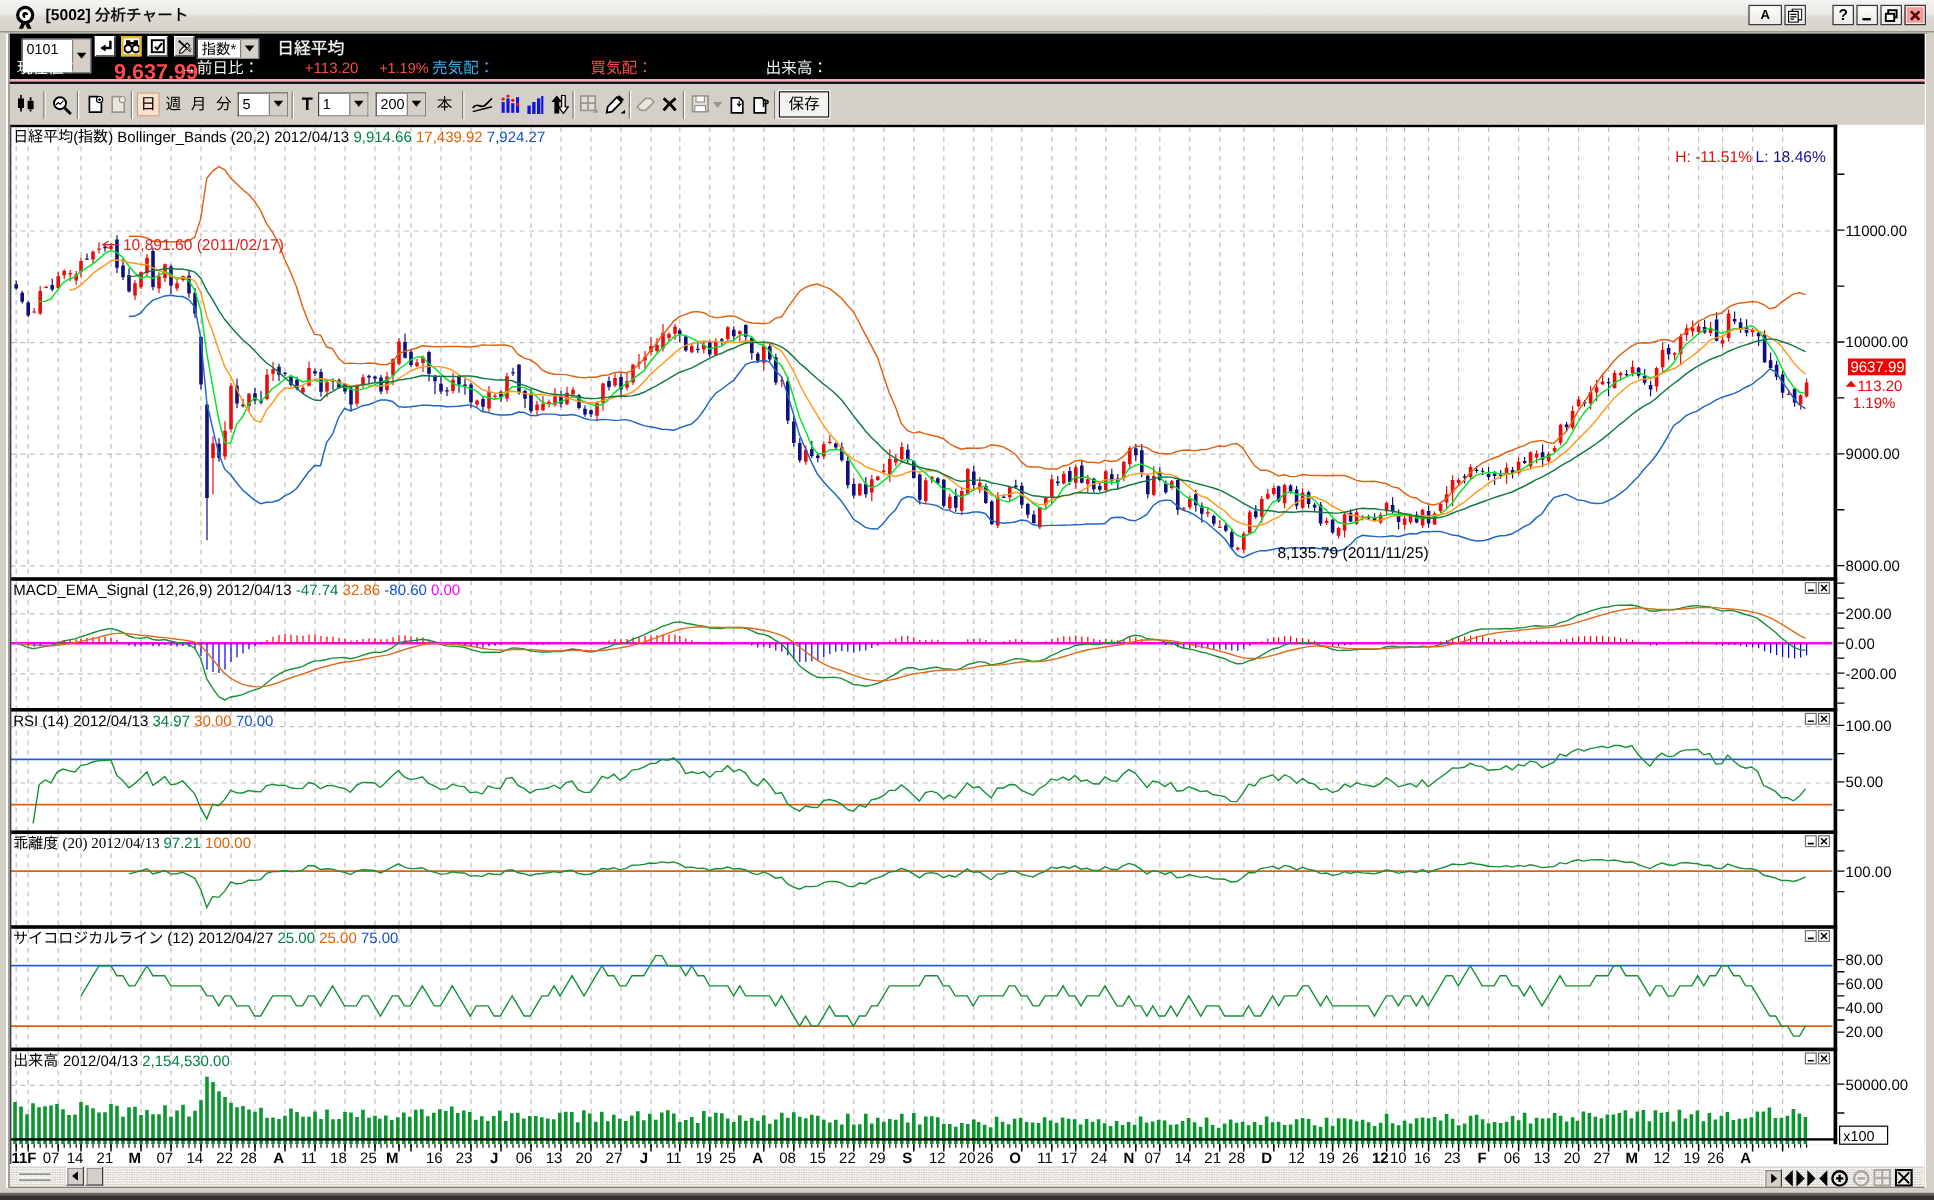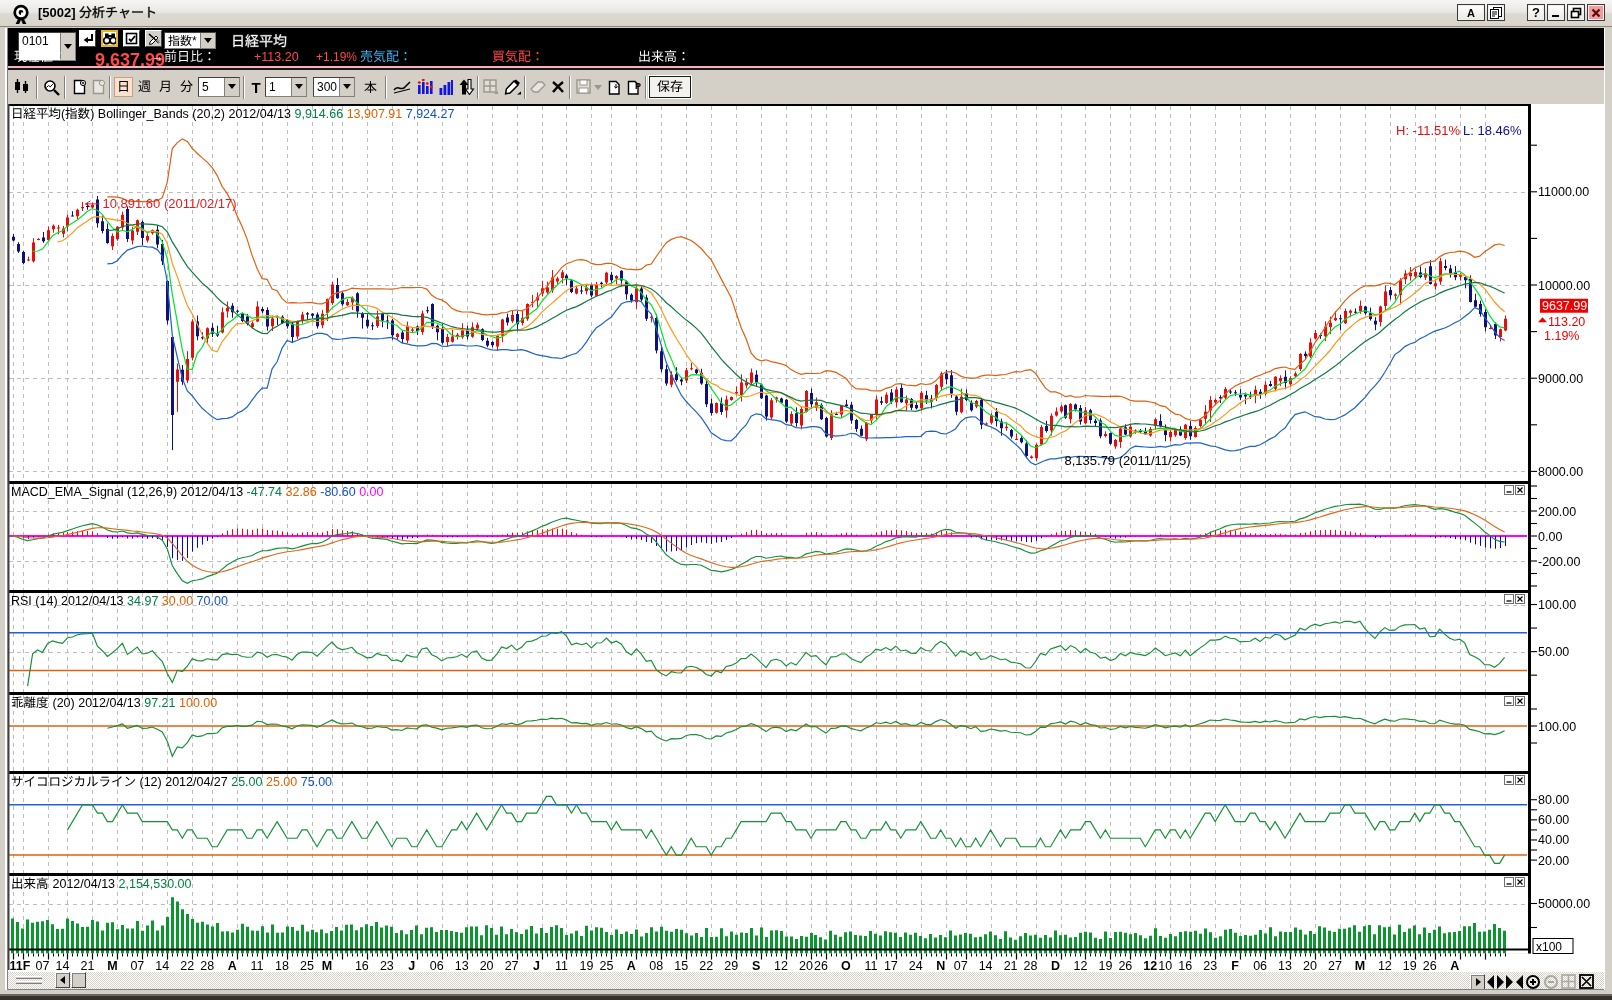--- a/index.html
+++ b/index.html
@@ -281,21 +281,21 @@
   </div>
   <div class="tsep" style="left:243px"></div>
   <div class="ticon" style="left:246px;font-weight:bold;font-size:15px">T</div>
   <div class="combo tcombo" style="left:265px;width:42px">
     <span class="val" style="top:2px">1</span>
     <span class="drop">
         <span class="arr-down"></span>
       </span>
   </div>
   <div class="combo tcombo" style="left:313px;width:42px">
-    <span class="val" style="top:2px">300</span>
+    <span class="val" style="top:2px">200</span>
     <span class="drop">
         <span class="arr-down"></span>
       </span>
   </div>
   <div class="ticon" style="left:360px">
       <span><span style="color: rgb(0, 0, 0);"><svg width="13" height="16" viewBox="0 0 13 16" class="jrun" style="vertical-align: -5px;">
             <g fill="currentColor" transform="translate(0,11) scale(0.013,-0.013)">
               <path transform="translate(0,0)" d="M460 839V629H65V553H413C328 381 183 219 31 140C48 125 72 97 85 78C231 164 368 315 460 489V183H264V107H460V-80H539V107H730V183H539V488C629 315 765 163 915 80C928 101 954 131 972 146C814 223 670 381 585 553H937V629H539V839Z"></path>
             </g>
           </svg></span></span>
@@ -1042,24 +1042,24 @@
               <path transform="translate(0,0)" d="M253 352H752V71H253ZM253 426V697H752V426ZM176 772V-69H253V-4H752V-64H832V772Z"></path>
               <path transform="translate(1000,0)" d="M298 258C324 199 350 123 360 73L417 93C407 142 381 218 353 275ZM91 268C79 180 59 91 25 30C42 24 71 10 85 1C117 65 142 162 155 257ZM817 722C784 655 736 597 679 549C624 598 580 656 550 722ZM416 788V722H522L480 708C515 630 563 563 623 507C554 461 476 426 395 404C410 388 429 360 438 341C525 369 608 407 681 459C752 407 835 369 928 344C938 363 959 391 974 406C885 426 806 459 739 504C817 572 879 659 918 769L868 791L853 788ZM646 394V249H455V182H646V17H390V-50H962V17H720V182H918V249H720V394ZM34 392 41 324 198 334V-82H265V338L344 343C353 321 359 301 363 284L420 309C406 364 366 450 325 515L272 493C289 466 305 434 319 403L170 397C238 485 314 602 371 697L308 726C281 672 245 608 205 546C190 566 169 589 147 612C184 667 227 747 261 813L195 840C174 784 138 709 106 653L76 679L38 629C84 588 136 531 167 487C145 453 122 421 101 394Z"></path>
               <path transform="translate(2000,0)" d="M174 630C213 556 252 459 266 399L337 424C323 482 282 578 242 650ZM755 655C730 582 684 480 646 417L711 396C750 456 797 552 834 633ZM52 348V273H459V-79H537V273H949V348H537V698H893V773H105V698H459V348Z"></path>
               <path transform="translate(3000,0)" d="M438 472V403H749V472ZM392 149 423 79C521 116 652 168 774 217L761 282C625 231 483 179 392 149ZM507 840C469 700 404 564 321 477C340 466 372 443 387 429C426 476 464 536 497 602H866C853 196 837 42 805 8C793 -5 782 -9 762 -8C738 -8 676 -8 609 -2C622 -24 632 -56 634 -78C694 -81 756 -83 791 -79C827 -76 850 -67 873 -37C913 12 928 172 942 634C943 645 943 674 943 674H530C551 722 568 772 583 823ZM34 161 61 86C154 124 277 176 392 225L376 296L251 245V536H369V607H251V834H178V607H52V536H178V216C124 195 74 175 34 161Z"></path>
             </g>
           </svg><span style="font-size: 12.5px;">(</span><svg width="25" height="15" viewBox="0 0 25 15" class="jrun" style="vertical-align: -4px;">
             <g fill="currentColor" transform="translate(0,11) scale(0.0125,-0.0125)">
               <path transform="translate(0,0)" d="M837 781C761 747 634 712 515 687V836H441V552C441 465 472 443 588 443C612 443 796 443 821 443C920 443 945 476 956 610C935 614 903 626 887 637C881 529 872 511 817 511C777 511 622 511 592 511C527 511 515 518 515 552V625C645 650 793 684 894 725ZM512 134H838V29H512ZM512 195V295H838V195ZM441 359V-79H512V-33H838V-75H912V359ZM184 840V638H44V567H184V352L31 310L53 237L184 276V8C184 -6 178 -10 165 -11C152 -11 111 -11 65 -10C74 -30 85 -61 88 -79C155 -80 195 -77 222 -66C248 -54 257 -34 257 9V298L390 339L381 409L257 373V567H376V638H257V840Z"></path>
               <path transform="translate(1000,0)" d="M438 821C420 781 388 723 362 688L413 663C440 696 473 747 503 793ZM83 793C110 751 136 696 145 661L205 687C195 723 168 777 139 816ZM629 841C601 663 548 494 464 389C481 377 513 351 525 338C552 374 577 417 598 464C621 361 650 267 689 185C639 109 573 49 486 3C455 26 415 51 371 75C406 121 429 176 442 244H531V306H262L296 377L278 381H322V531C371 495 433 446 459 422L501 476C474 496 365 565 322 590V594H527V656H322V841H252V656H45V594H232C183 528 106 466 34 435C49 421 66 395 75 378C136 412 202 467 252 527V387L225 393L184 306H39V244H153C126 191 98 140 76 102L142 79L157 106C191 92 224 77 256 60C204 23 134 -2 42 -17C55 -33 70 -60 75 -80C183 -57 263 -24 322 25C368 -2 408 -29 439 -55L463 -30C476 -47 490 -70 496 -83C594 -32 670 32 729 111C778 30 839 -35 916 -80C928 -59 952 -30 970 -15C889 27 825 96 775 182C836 290 874 423 899 586H960V656H666C681 712 694 770 704 830ZM231 244H370C357 190 337 145 307 109C268 128 228 146 187 161ZM646 586H821C803 461 776 354 734 265C693 359 664 469 646 586Z"></path>
             </g>
-          </svg><span style="font-size: 12.5px;">) Bollinger_Bands (20,2) 2012/04/13 </span></span><span style="color: rgb(0, 128, 64);"><span style="font-size: 12.5px;">9,914.66 </span></span><span style="color: rgb(224, 96, 0);"><span style="font-size: 12.5px;">13,907.91 </span></span><span style="color: rgb(16, 80, 208);"><span style="font-size: 12.5px;">7,924.27</span></span></div>
+          </svg><span style="font-size: 12.5px;">) Bollinger_Bands (20,2) 2012/04/13 </span></span><span style="color: rgb(0, 128, 64);"><span style="font-size: 12.5px;">9,914.66 </span></span><span style="color: rgb(224, 96, 0);"><span style="font-size: 12.5px;">17,439.92 </span></span><span style="color: rgb(16, 80, 208);"><span style="font-size: 12.5px;">7,924.27</span></span></div>
       <div class="ptitle" style="left: 11px; top: 382px;"><span style="color: rgb(0, 0, 0);"><span style="font-size: 12.5px;">MACD_EMA_Signal (12,26,9) 2012/04/13 </span></span><span style="color: rgb(0, 128, 64);"><span style="font-size: 12.5px;">-47.74 </span></span><span style="color: rgb(224, 96, 0);"><span style="font-size: 12.5px;">32.86 </span></span><span style="color: rgb(16, 80, 208);"><span style="font-size: 12.5px;">-80.60 </span></span><span style="color: rgb(255, 0, 255);"><span style="font-size: 12.5px;">0.00</span></span></div>
       <div class="ptitle" style="left: 11px; top: 491px;"><span style="color: rgb(0, 0, 0);"><span style="font-size: 12.5px;">RSI (14) 2012/04/13 </span></span><span style="color: rgb(0, 128, 64);"><span style="font-size: 12.5px;">34.97 </span></span><span style="color: rgb(224, 96, 0);"><span style="font-size: 12.5px;">30.00 </span></span><span style="color: rgb(16, 80, 208);"><span style="font-size: 12.5px;">70.00</span></span></div>
-      <div class="ptitle" style="left: 11px; top: 593px;"><span style="color: rgb(0, 0, 0);"><svg width="38" height="15" viewBox="0 0 38 15" class="jrun" style="vertical-align: -4px;">
+      <div class="ptitle" style="left: 11px; top: 593px;"><span style="color: rgb(0, 0, 0); font-family: Liberation Serif, serif;"><svg width="38" height="15" viewBox="0 0 38 15" class="jrun" style="vertical-align: -4px;">
             <g fill="currentColor" transform="translate(0,11) scale(0.0125,-0.0125)">
               <path transform="translate(0,0)" d="M59 625V556H460V-80H534V556H944V625H534V733C654 743 767 757 856 774L805 833C646 802 357 782 119 774C126 757 134 730 135 712C238 715 351 720 460 727V625ZM50 107 83 39 279 110V-9H349V513H279V385H72V319H279V176C193 149 109 123 50 107ZM643 512V103C643 24 663 2 741 2C757 2 847 2 863 2C928 2 948 32 956 144C935 150 906 161 891 173C888 84 883 69 856 69C838 69 764 69 749 69C719 69 713 74 713 103V265C789 295 873 331 935 369L881 425C840 394 776 358 713 330V512Z"></path>
               <path transform="translate(1000,0)" d="M248 840V754H43V692H527V754H321V840ZM813 830C801 777 778 703 756 649H648C670 705 690 765 706 824L638 840C603 702 547 563 479 469V651H420V428H146V651H91V373H248L239 306H63V-81H126V248H229C221 201 211 154 202 116L150 114L156 59L366 75C372 58 376 42 379 28L425 44C418 87 390 156 361 208L317 195C328 173 339 149 349 125L257 119C268 157 278 202 288 248H441V-7C441 -18 438 -20 426 -21C414 -22 375 -22 331 -21C339 -37 349 -62 352 -79C412 -79 450 -79 475 -69C499 -58 506 -40 506 -8V306H300L313 373H479V455C495 443 518 424 528 414C543 435 558 459 572 484V-81H641V-28H962V41H822V180H943V245H822V382H943V446H822V581H952V649H823C844 698 866 759 885 813ZM328 666C316 639 301 612 284 588C257 605 230 621 204 634L173 599C199 585 227 568 253 550C226 518 195 491 162 468C175 460 196 443 204 433C236 457 267 486 295 520C325 498 351 476 369 457L402 497C384 516 357 537 326 559C347 589 366 620 381 653ZM641 382H757V245H641ZM641 446V581H757V446ZM641 180H757V41H641Z"></path>
               <path transform="translate(2000,0)" d="M386 647V560H225V498H386V332H775V498H937V560H775V647H701V560H458V647ZM701 498V392H458V498ZM758 206C716 154 658 112 589 79C521 113 464 155 425 206ZM239 268V206H391L353 191C393 134 447 86 511 47C416 14 309 -6 200 -17C212 -33 227 -62 232 -80C358 -65 480 -38 587 7C682 -37 795 -66 917 -82C927 -63 945 -33 961 -17C854 -6 753 15 667 46C752 95 822 160 867 246L820 271L807 268ZM121 741V452C121 307 114 103 31 -40C49 -48 80 -68 93 -81C180 70 193 297 193 452V673H943V741H568V840H491V741Z"></path>
             </g>
           </svg><span style="font-size: 12.5px;"> (20) 2012/04/13 </span></span><span style="color: rgb(0, 128, 64);"><span style="font-size: 12.5px;">97.21 </span></span><span style="color: rgb(224, 96, 0);"><span style="font-size: 12.5px;">100.00</span></span></div>
       <div class="ptitle" style="left: 11px; top: 672px;"><span style="color: rgb(0, 0, 0);"><svg width="125" height="15" viewBox="0 0 125 15" class="jrun" style="vertical-align: -4px;">
             <g fill="currentColor" transform="translate(0,11) scale(0.0125,-0.0125)">
               <path transform="translate(0,0)" d="M67 578V491C79 492 124 494 167 494H275V333C275 295 272 252 271 242H359C358 252 355 296 355 333V494H640V453C640 173 549 87 367 17L434 -46C663 56 720 193 720 459V494H830C874 494 911 493 922 492V576C908 574 874 571 830 571H720V696C720 735 724 768 725 778H635C637 768 640 735 640 696V571H355V699C355 734 359 762 360 772H271C274 749 275 720 275 699V571H167C125 571 76 576 67 578Z"></path>
               <path transform="translate(1000,0)" d="M86 361 126 283C265 326 402 386 507 446V76C507 38 504 -12 501 -31H599C595 -11 593 38 593 76V498C695 566 787 642 863 721L796 783C727 700 627 613 523 548C412 478 259 408 86 361Z"></path>

